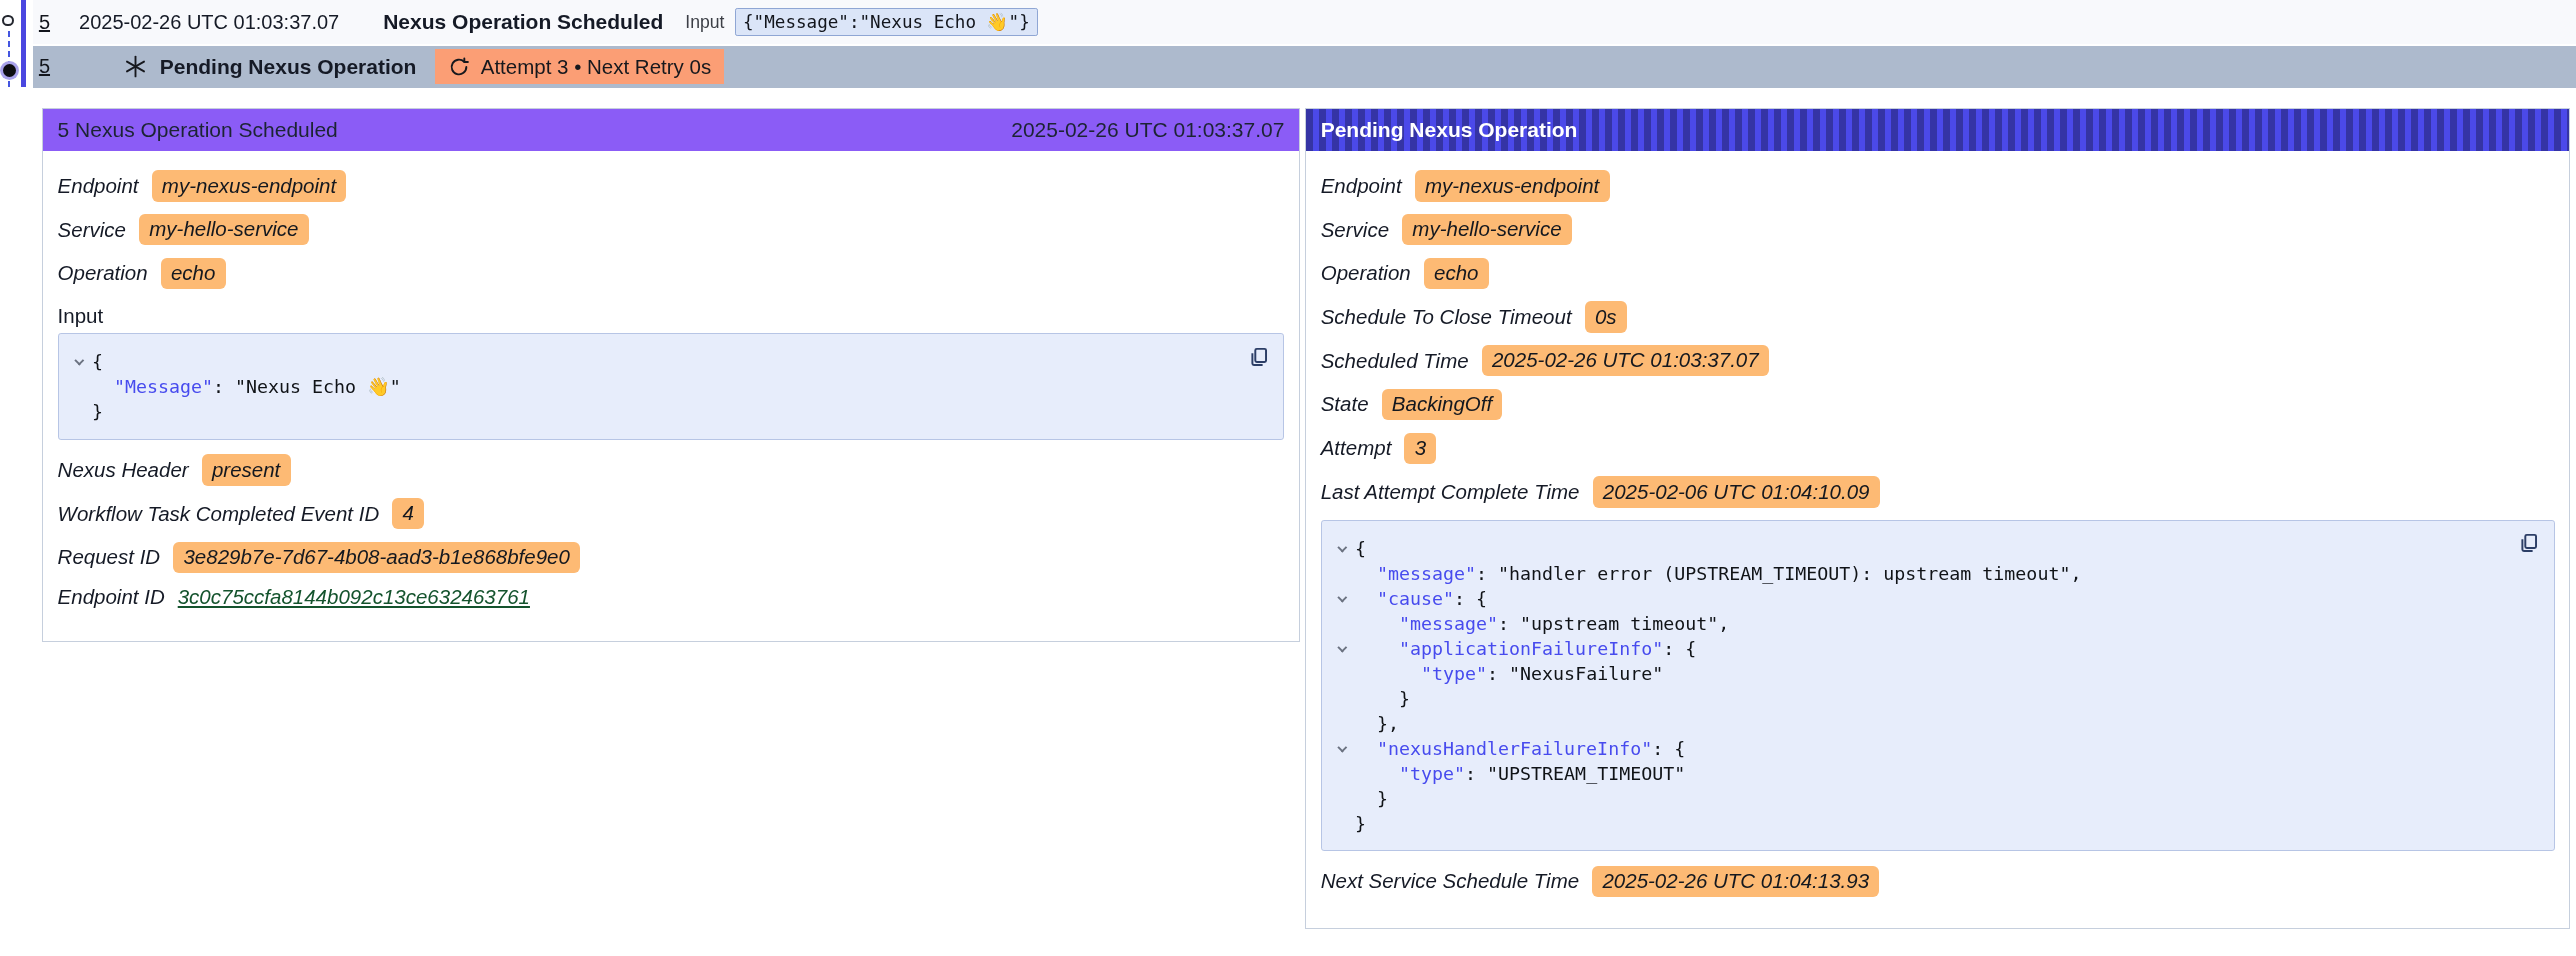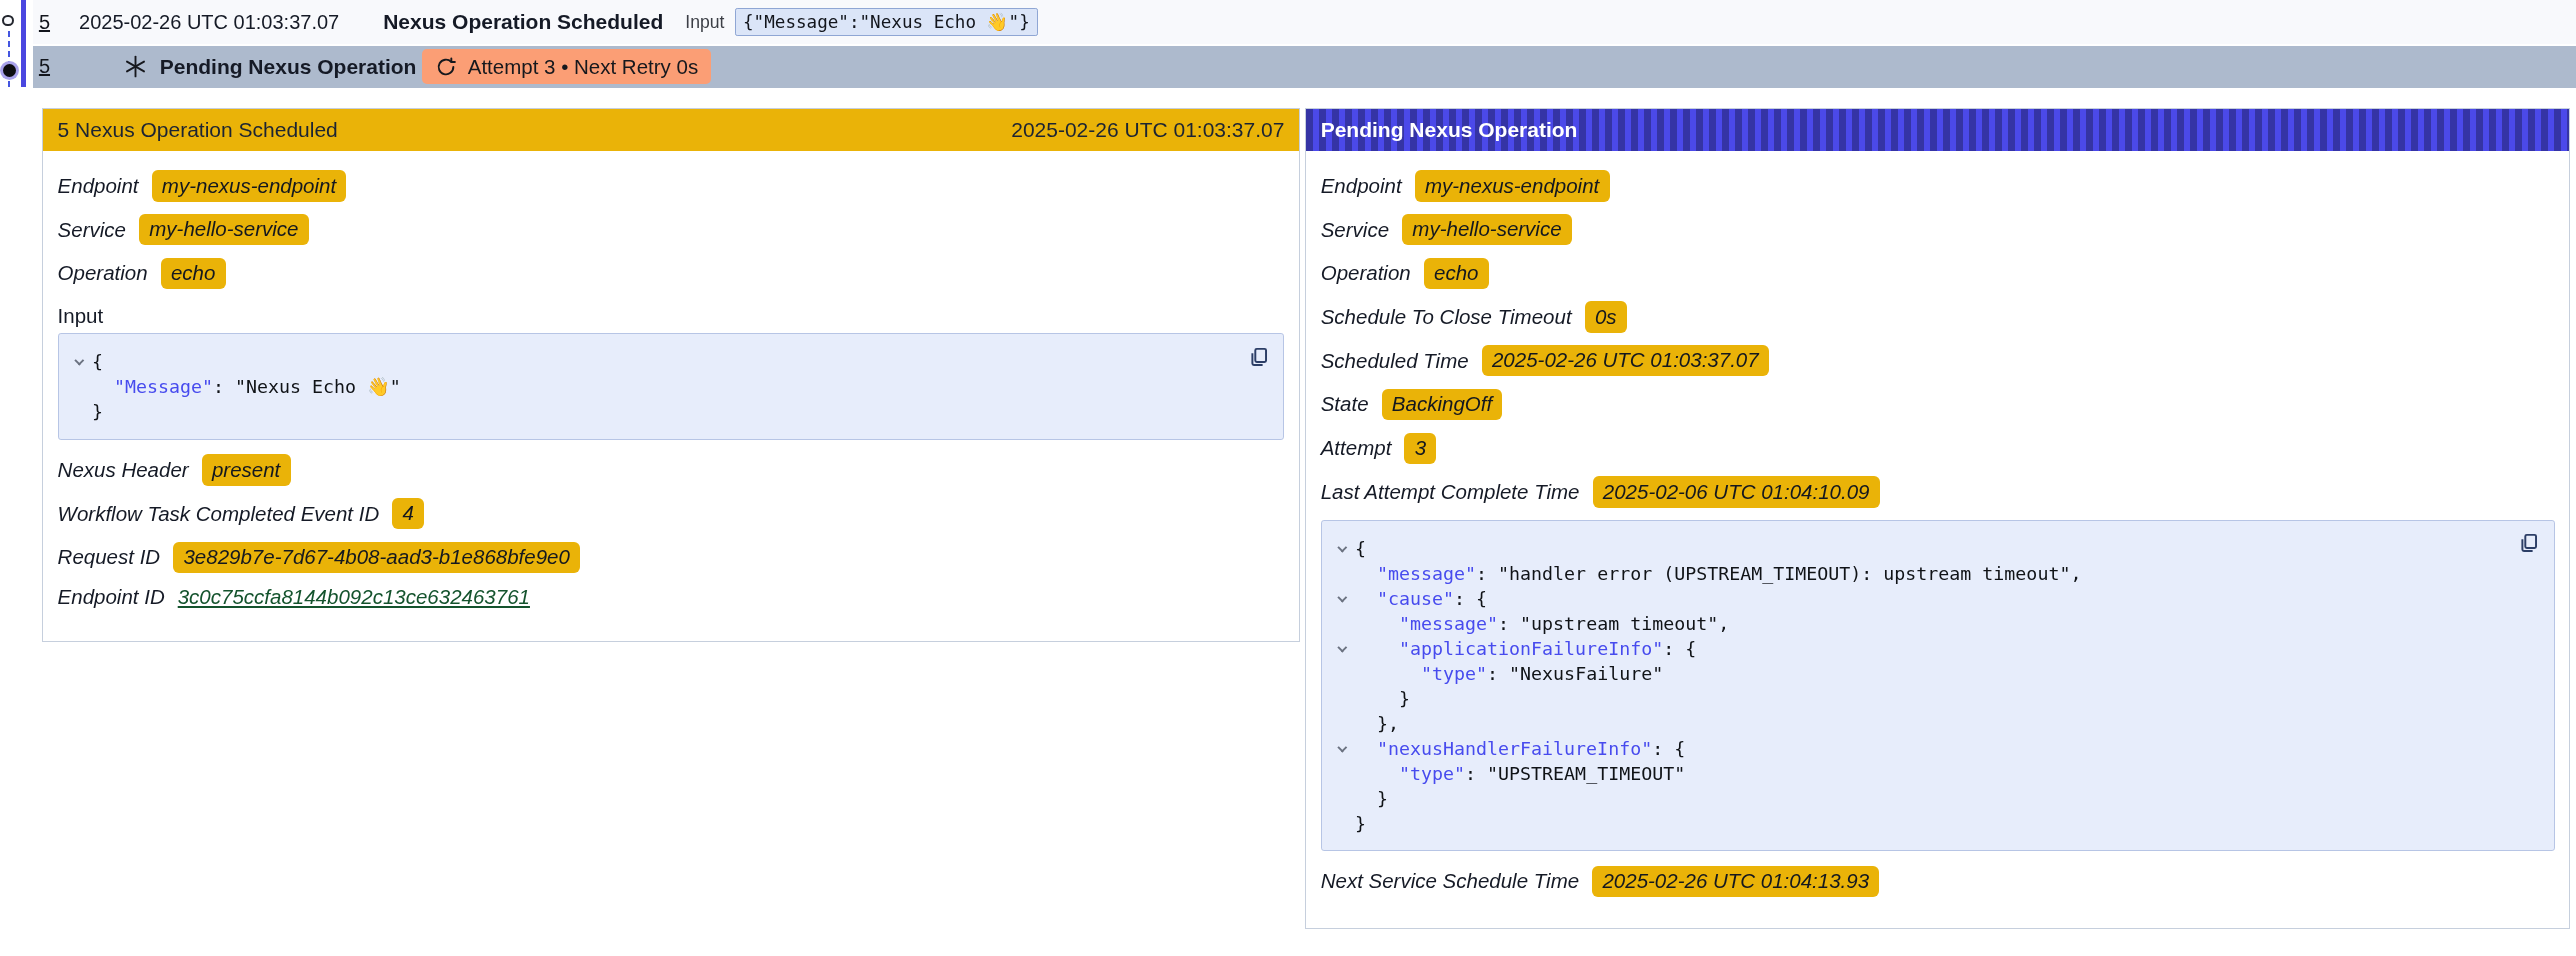--- a/index.html
+++ b/index.html
@@ -32,42 +32,42 @@
   .r1-title  { margin-left:44px; font-weight:700; font-size:21px;text-align:center; }
   .r1-input-label { margin-left:22px; font-size:17.6px; color:#3c3f46; }
   .chip {
     margin-left:10.3px; font-family:"DejaVu Sans Mono", monospace; font-size:17.6px;
     background:#dbe5f8; border:1.5px solid #8fa6d4; border-radius:2.2px;
     padding:2.9px 7.3px; color:#12151c; white-space:pre;
   }
   .r2-icon   { margin-left:73px; display:flex; align-items:center; }
   .r2-title  { margin-left:11.7px; font-weight:700; font-size:21px; }
   .attempt-badge {
-    margin-left:6px; display:flex; align-items:center; gap:10.3px;
-    background:#fb9e75; border-radius:5px; padding:5.9px 13px;
+    margin-left:19px; display:flex; align-items:center; gap:10.3px;
+    background:#fb9e75; border-radius:0; padding:5.9px 13px;
     font-size:20.5px; font-weight:500; color:#16181d;
   }
 
   
   .details { display:flex; gap:5.1px; align-items:flex-start; margin:20px 5.9px 0 42px; }
   .panel { border:0.7px solid #c6cfdd; background:#fff; }
   .panel-left  { width:1258px; }
   .panel-right { width:1265px; }
   .panel-header {
     height:42px; display:flex; align-items:center; justify-content:space-between;
-    padding:0 14.6px; background:#eab308; font-size:21px; color:#1c2433;
+    padding:0 14.6px; background:#8b5cf6; font-size:21px; color:#1c2433;
   }
   .panel-header-pending {
     height:42px; display:flex; align-items:center; padding:0 14.6px;
     color:#ffffff; font-size:21px; font-weight:700;
     background:repeating-linear-gradient(90deg,#3534a5 0 6.6px,#4b49ea 6.6px 13px);
   }
   .panel-body { padding:7.3px 14.6px 19px 14.6px; }
   .field-row { display:flex; align-items:center; gap:13px; margin:12.4px 0; font-size:20.5px;font-style:italic; }
-  .badge { background:#eab308; border-radius:5.9px; padding:4.4px 10.3px; line-height:1.1; color:#14181f; }
+  .badge { background:#fdba74; border-radius:5.9px; padding:4.4px 10.3px; line-height:1.1; color:#14181f; }
   .link-value { text-decoration:underline; cursor:pointer; color:#14532d; }
   .section-label { font-size:20.5px; margin:14.6px 0 4.4px 0; }
 
   
   .code-block {
     position:relative; background:#e7edfb; border:0.7px solid #b7c5e5; border-radius:2.9px;
     padding:14.6px 51px 14.6px 7.3px; margin:5.9px 0 14.6px 0;
     font-family:"DejaVu Sans Mono", monospace; font-size:18.3px; color:#101317;
   }
   .code-line { display:flex; line-height:25px; }

